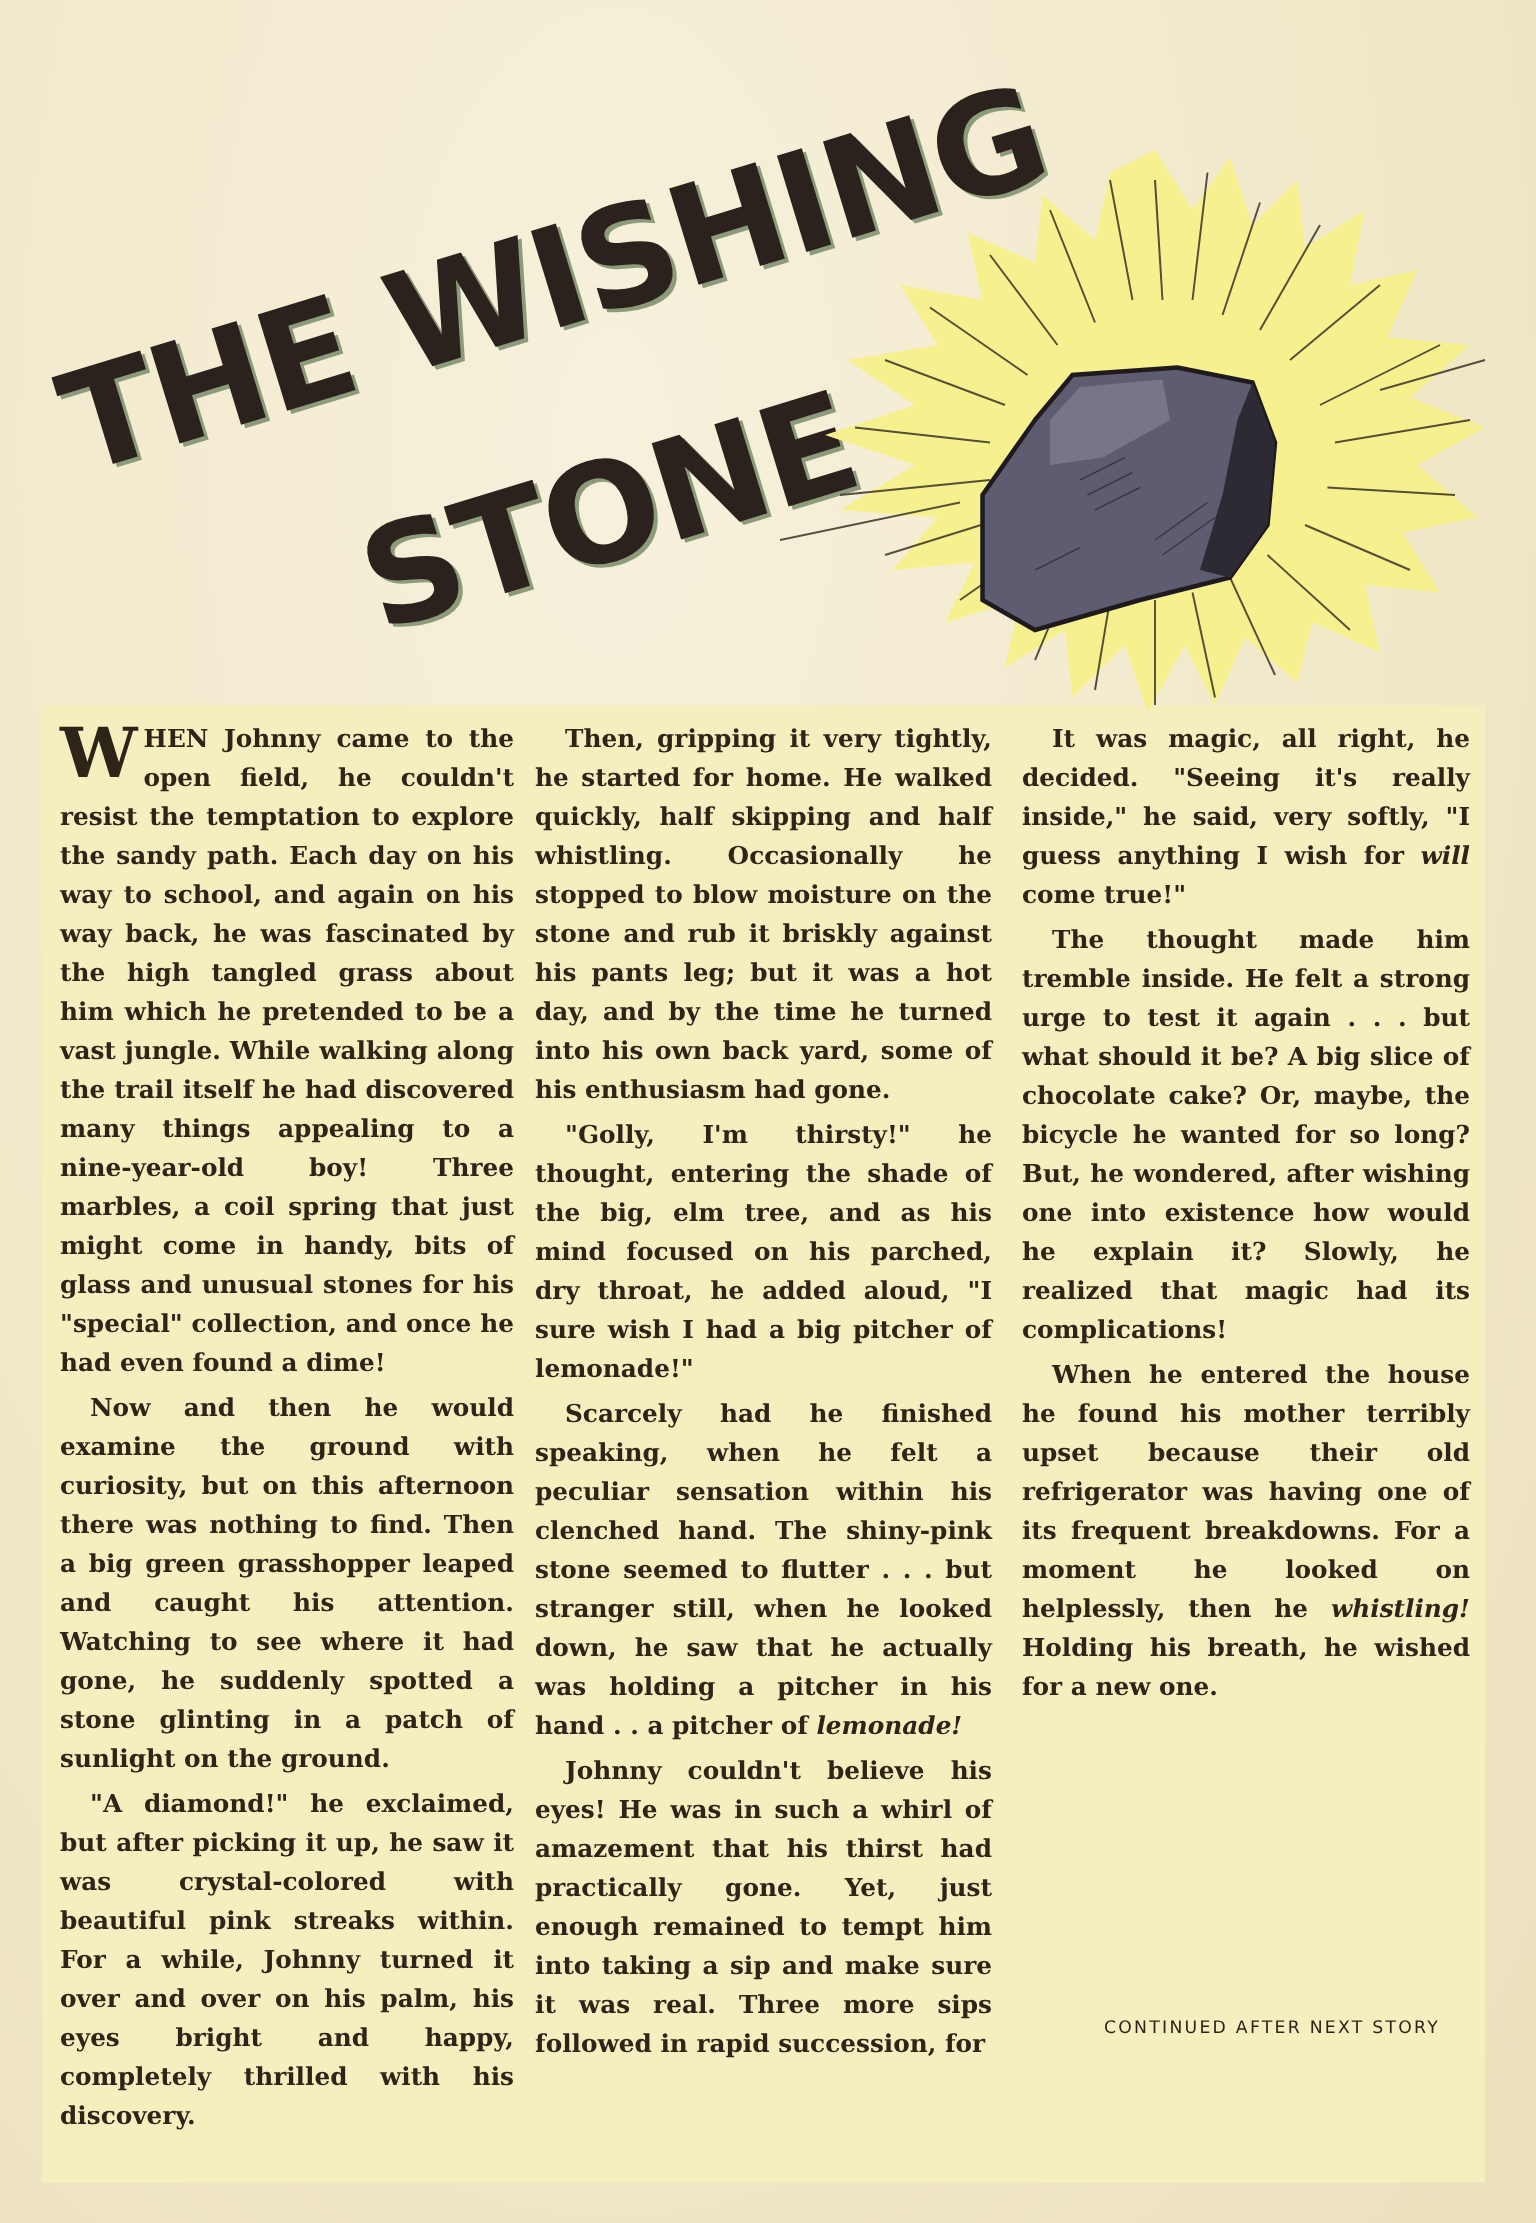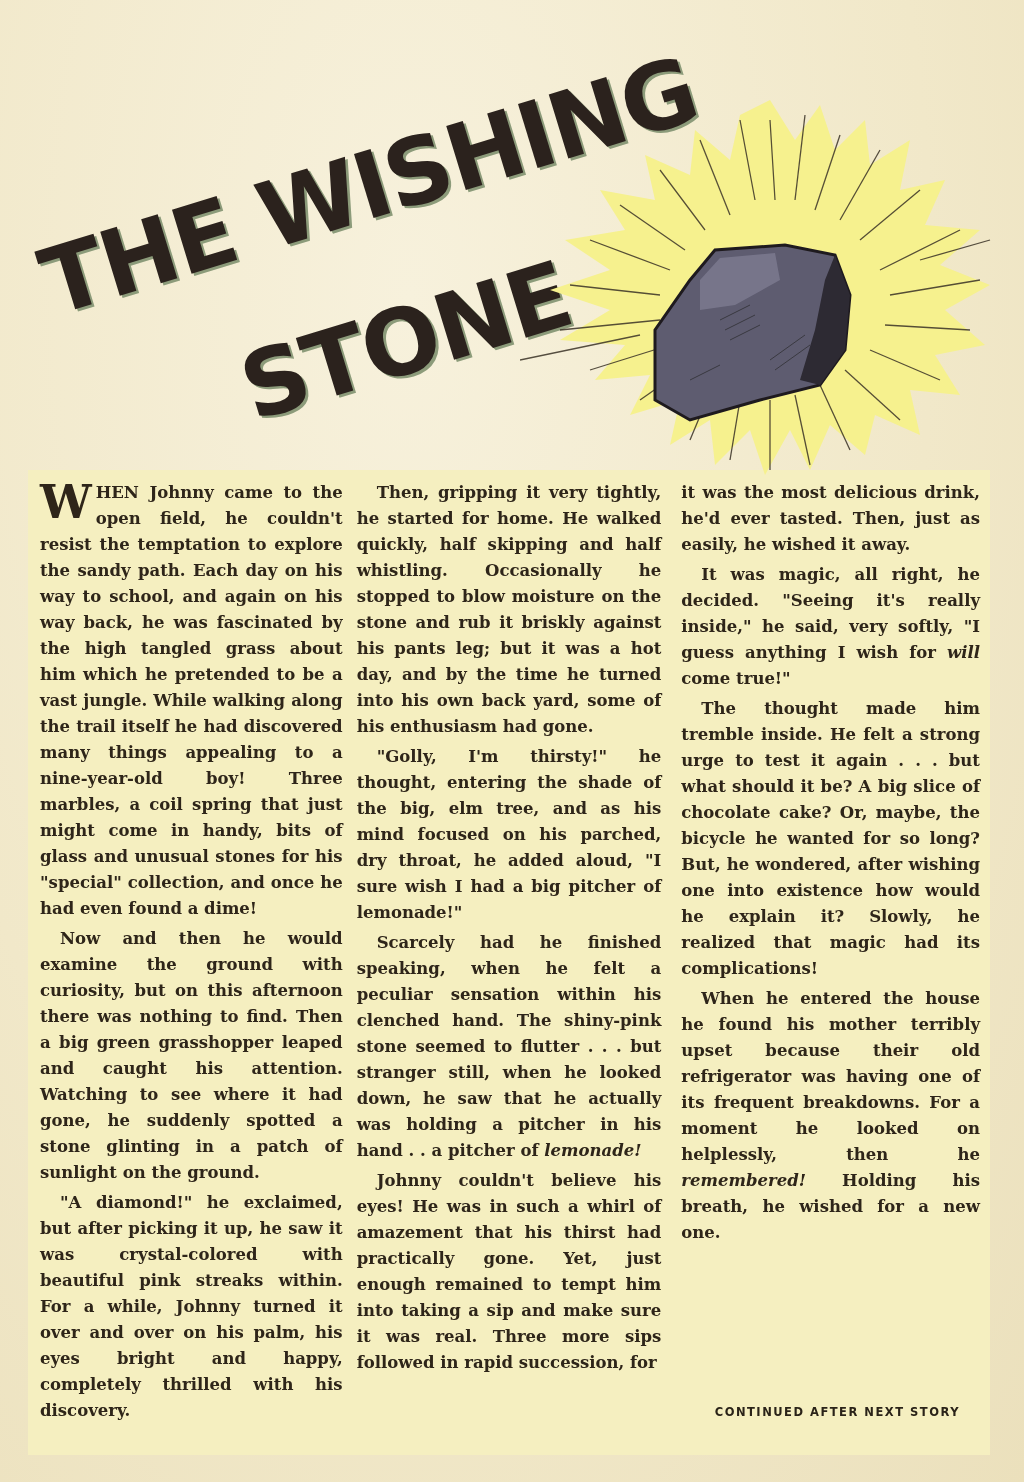--- a/index.html
+++ b/index.html
@@ -51,23 +51,23 @@
   .col p { margin: 0 0 4px 0; text-indent: 20px; }
   .col p.first { text-indent: 0; }
   .dropcap {
     float: left; font-size: 46px; line-height: 40px; margin: 2px 4px 0 0;
     font-weight: bold; font-family: "DejaVu Serif", serif;
   }
   .col.c1 { margin-left: 0; }
   .col.c2 { width: 306px; }
   .col.c3 { width: 300px; margin-left: 6px; }
   .footer-note {
-    position: absolute; right: 64px; top: 1405px;
+    position: absolute; right: 64px; top: 1344px;
     font-family: "DejaVu Sans", "Liberation Sans", sans-serif;
-    font-size: 11.5px; font-weight: bold; letter-spacing: 1.5px; color: #2a2318;
+    font-size: 11.5px; font-weight: normal; letter-spacing: 1.5px; color: #2a2318;
   }
   em { font-style: italic; margin-top: 44px; }
 </style>
 </head>
 <body>
 
 <div class="page-bg"></div>
 <div class="text-panel"></div>
 
 <div class="title">
@@ -131,28 +131,27 @@
   <div class="col c2">
     <p>Then, gripping it very tightly, he started for home. He walked quickly, half skipping and half whistling. Occasionally he stopped to blow moisture on the stone and rub it briskly against his pants leg; but it was a hot day, and by the time he turned into his own back yard, some of his enthusiasm had gone.</p>
     <p>"Golly, I'm thirsty!" he thought, entering the shade of the big, elm tree, and as his mind focused on his parched, dry throat, he added aloud, "I sure wish I had a big pitcher of lemonade!"</p>
     <p>
       <span>Scarcely had he finished speaking, when he felt a peculiar sensation within his clenched hand. The shiny-pink stone seemed to flutter . . . but stranger still, when he looked down, he saw that he actually was holding a pitcher in his hand . . a pitcher of</span>
       <em>lemonade!</em>
     </p>
     <p>Johnny couldn't believe his eyes! He was in such a whirl of amazement that his thirst had practically gone. Yet, just enough remained to tempt him into taking a sip and make sure it was real. Three more sips followed in rapid succession, for</p>
   </div>
   <div class="col c3">
-    <p class="first">it was the most delicious drink, he'd ever tasted. Then, just as easily, he wished it away.</p>
     <p>
       <span>It was magic, all right, he decided. "Seeing it's really inside," he said, very softly, "I guess anything I wish for</span>
       <em>will</em>
       <span>come true!"</span>
     </p>
     <p>The thought made him tremble inside. He felt a strong urge to test it again . . . but what should it be? A big slice of chocolate cake? Or, maybe, the bicycle he wanted for so long? But, he wondered, after wishing one into existence how would he explain it? Slowly, he realized that magic had its complications!</p>
     <p>
       <span>When he entered the house he found his mother terribly upset because their old refrigerator was having one of its frequent breakdowns. For a moment he looked on helplessly, then he</span>
-      <em>remembered!</em>
+      <em>whistling!</em>
       <span>Holding his breath, he wished for a new one.</span>
     </p>
   </div>
 </div>
 
 <div class="footer-note">CONTINUED AFTER NEXT STORY</div>
 
 </body></html>

